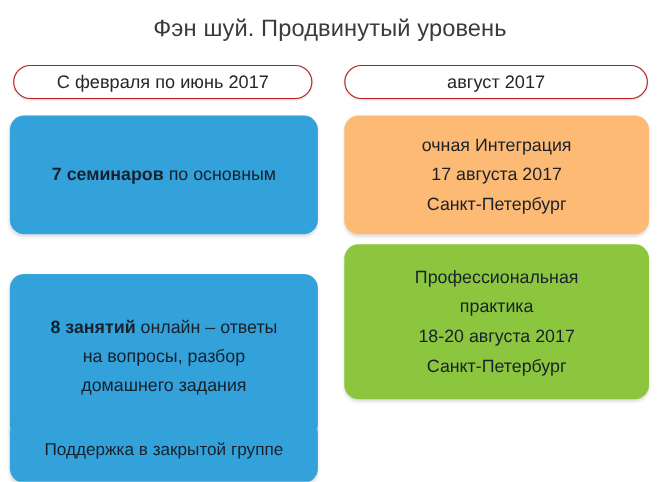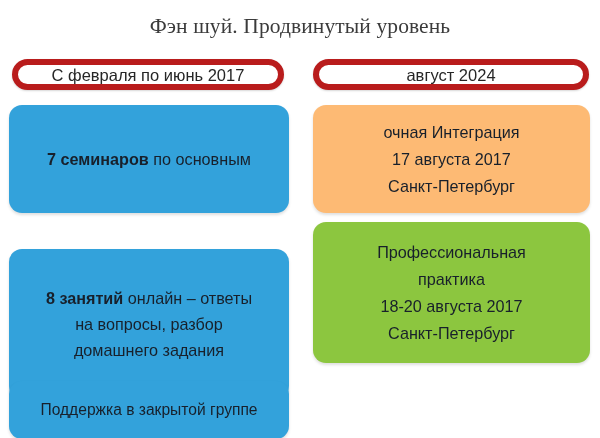--- a/index.html
+++ b/index.html
@@ -28,30 +28,29 @@
     left: 0;
     top: 12px;
     width: 600px;
     text-align: center;
     font-size: 21.5px;
     line-height: 28px;
     color: #3b3b3b;
     font-weight: 400;
     letter-spacing: 0.1px;
     white-space: nowrap;
-    font-family: Liberation Serif, serif;
   }
 
   
   .header-pill {
     position: absolute;
     top: 59px;
     height: 31px;
     background: #ffffff;
-    border: 6px solid #b91c1c;
+    border: 1px solid #b91c1c;
     border-radius: 16px;
     box-shadow: 0 1px 2px rgba(0,0,0,0.16);
     display: flex;
     align-items: center;
     justify-content: center;
     box-sizing: border-box;
   }
   .header-pill span {
     font-size: 16.5px;
     color: #262626;
@@ -115,21 +114,21 @@
 
 <div id="slide" style="background: rgb(255, 255, 255);">
 
   <div class="slide-title" style="color: rgb(59, 59, 59);">Фэн шуй. Продвинутый уровень</div>
 
   <div class="header-pill" id="pill-left">
     <span>С февраля по июнь 2017</span>
   </div>
 
   <div class="header-pill" id="pill-right">
-    <span>август 2024</span>
+    <span>август 2017</span>
   </div>
 
   <div class="card blue" id="blue-card-0" style="background: rgb(51, 162, 219); justify-content: center;">
     <div class="card-text">
       <span class="line"><b>7 семинаров</b><span> по основным</span></span>
     </div>
   </div>
 
   <div class="card blue" id="blue-card-1" style="background: rgb(51, 162, 219);">
     <div class="card-text">

